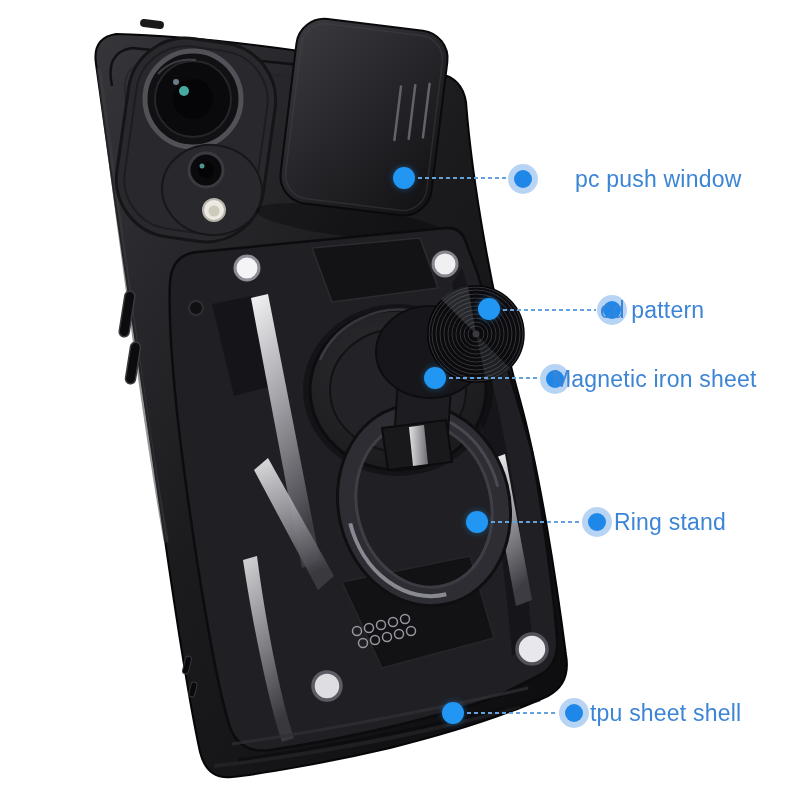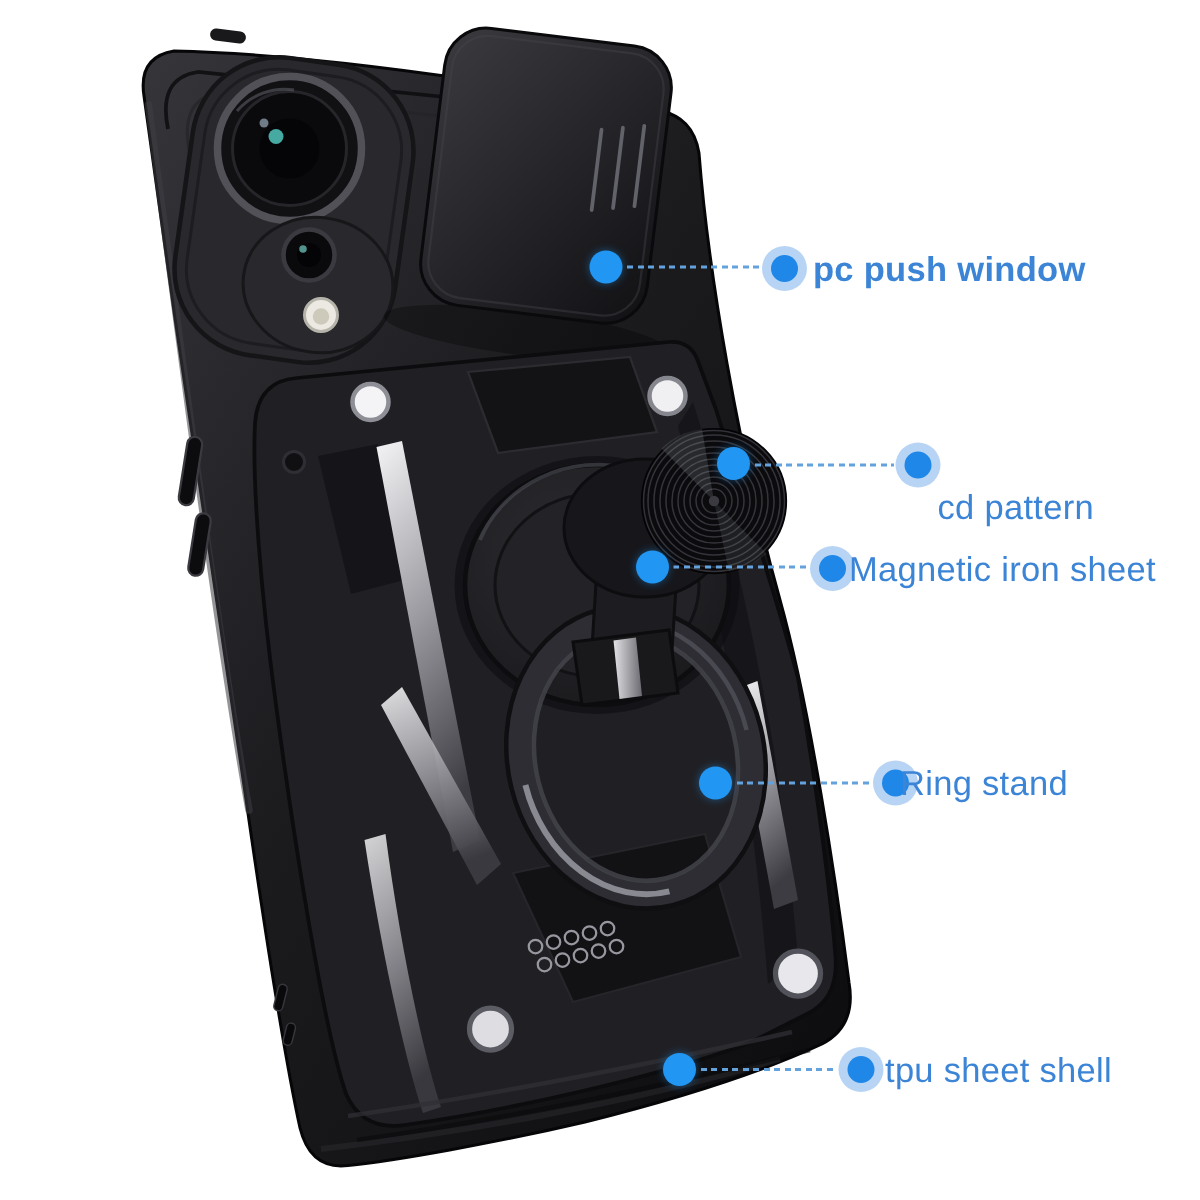--- a/index.html
+++ b/index.html
@@ -198,42 +198,42 @@
     <path d="M 232,744 C 330,730 450,706 528,688" fill="none" stroke="#2f2f34" stroke-width="3" opacity="0.75"></path>
     <path d="M 238,760 C 340,746 460,720 540,700" fill="none" stroke="#0a0a0c" stroke-width="3" opacity="0.6"></path>
     <rect x="184" y="656" width="6" height="18" rx="3" transform="rotate(14 187 665)" fill="#09090b" stroke="#36363c" stroke-width="1"></rect>
     <rect x="190" y="682" width="6" height="15" rx="3" transform="rotate(14 193 689)" fill="#09090b" stroke="#36363c" stroke-width="1"></rect>
   </svg>
 
   <div class="callout">
     <span class="target-dot" style="left:393px;top:167px;"></span>
     <span class="leader-line" style="left:418px;top:177px;width:89px;"></span>
     <span class="label-dot" style="left:514px;top:170px;"></span>
-    <span class="label-text" style="left:542px;top:166px;font-weight:bold;">pc push window</span>
+    <span class="label-text" style="left:575px;top:166px;">pc push window</span>
   </div>
 
   <div class="callout">
     <span class="target-dot" style="left:478px;top:298px;"></span>
     <span class="leader-line" style="left:503px;top:309px;width:93px;"></span>
     <span class="label-dot" style="left:603px;top:301px;"></span>
-    <span class="label-text" style="left:625px;top:297px;margin-top:28px;">cd pattern</span>
+    <span class="label-text" style="left:600px;top:297px;">cd pattern</span>
   </div>
 
   <div class="callout">
     <span class="target-dot" style="left:424px;top:367px;"></span>
     <span class="leader-line" style="left:449px;top:377px;width:90px;"></span>
     <span class="label-dot" style="left:546px;top:370px;"></span>
-    <span class="label-text" style="left:566px;top:366px;text-align:center;">Magnetic iron sheet</span>
+    <span class="label-text" style="left:552px;top:366px;text-align:center;">Magnetic iron sheet</span>
   </div>
 
   <div class="callout">
     <span class="target-dot" style="left:466px;top:511px;"></span>
     <span class="leader-line" style="left:491px;top:521px;width:90px;"></span>
     <span class="label-dot" style="left:588px;top:513px;"></span>
-    <span class="label-text" style="left:600px;top:509px;">Ring stand</span>
+    <span class="label-text" style="left:614px;top:509px;">Ring stand</span>
   </div>
 
   <div class="callout">
     <span class="target-dot" style="left:442px;top:702px;"></span>
     <span class="leader-line" style="left:467px;top:712px;width:91px;"></span>
     <span class="label-dot" style="left:565px;top:704px;"></span>
     <span class="label-text" style="left:590px;top:700px;">tpu sheet shell</span>
   </div>
 
 </div>

